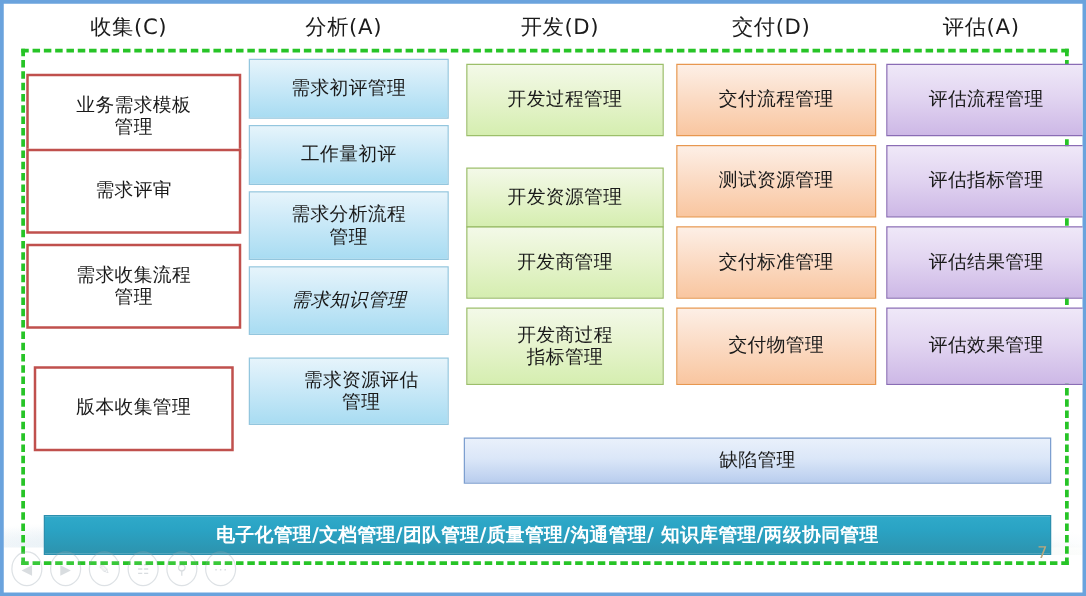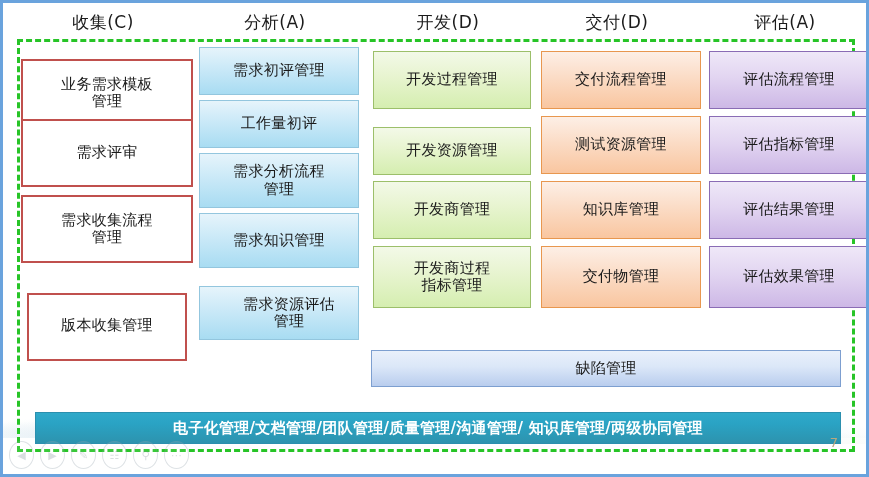--- a/index.html
+++ b/index.html
@@ -193,54 +193,54 @@
       <div class="node n-blue" style="top:4px;left:0;width:160px;height:48px;">
           <span>需求初评管理</span>
         </div>
       <div class="node n-blue" style="top:57px;left:0;width:160px;height:48px;">
           <span>工作量初评</span>
         </div>
       <div class="node n-blue" style="top:110px;left:0;width:160px;height:55px;">
           <span>需求分析流程
 管理</span>
         </div>
-      <div class="node n-blue" style="top:170px;left:0;width:160px;height:55px;">
+      <div class="node n-blue" style="top:170px;left:0;width:160px;height:55px;font-style:italic;">
           <span>需求知识管理</span>
         </div>
       <div class="node n-blue" style="top:243px;left:0;width:160px;height:54px;padding-left:24px;">
           <span>需求资源评估
 管理</span>
         </div>
     </div>
 
     <div class="col c3">
       <div class="node n-green" style="top:8px;left:0;width:158px;height:58px;">
           <span>开发过程管理</span>
         </div>
-      <div class="node n-green" style="top:84px;left:0;width:158px;height:48px;">
+      <div class="node n-green" style="top:91px;left:0;width:158px;height:48px;">
           <span>开发资源管理</span>
         </div>
       <div class="node n-green" style="top:138px;left:0;width:158px;height:58px;">
           <span>开发商管理</span>
         </div>
       <div class="node n-green" style="top:203px;left:0;width:158px;height:62px;">
           <span>开发商过程
 指标管理</span>
         </div>
     </div>
 
     <div class="col c4">
       <div class="node n-orange" style="top:8px;left:0;width:160px;height:58px;">
           <span>交付流程管理</span>
         </div>
       <div class="node n-orange" style="top:73px;left:0;width:160px;height:58px;">
           <span>测试资源管理</span>
         </div>
       <div class="node n-orange" style="top:138px;left:0;width:160px;height:58px;">
-          <span>知识库管理</span>
+          <span>交付标准管理</span>
         </div>
       <div class="node n-orange" style="top:203px;left:0;width:160px;height:62px;">
           <span>交付物管理</span>
         </div>
     </div>
 
     <div class="col c5">
       <div class="node n-purple" style="top:8px;left:0;width:160px;height:58px;">
           <span>评估流程管理</span>
         </div>

